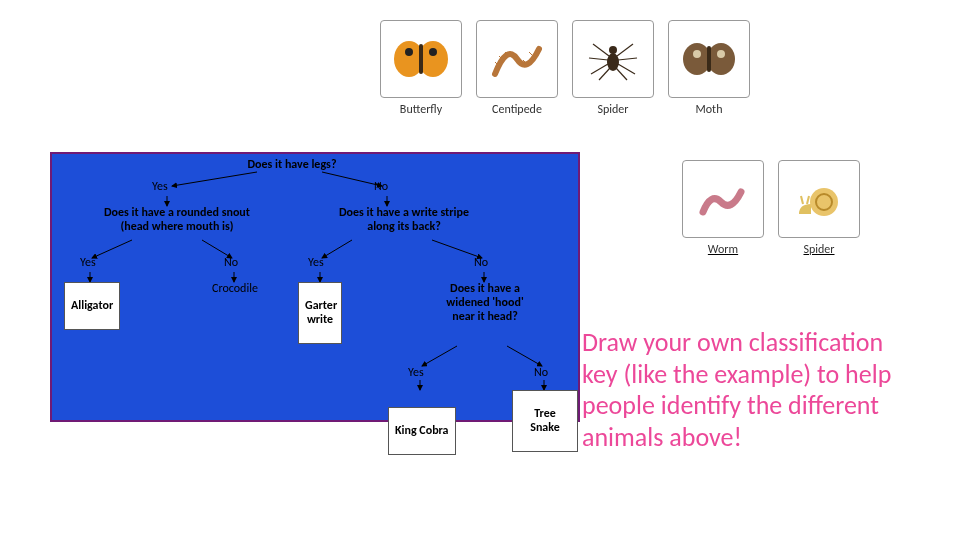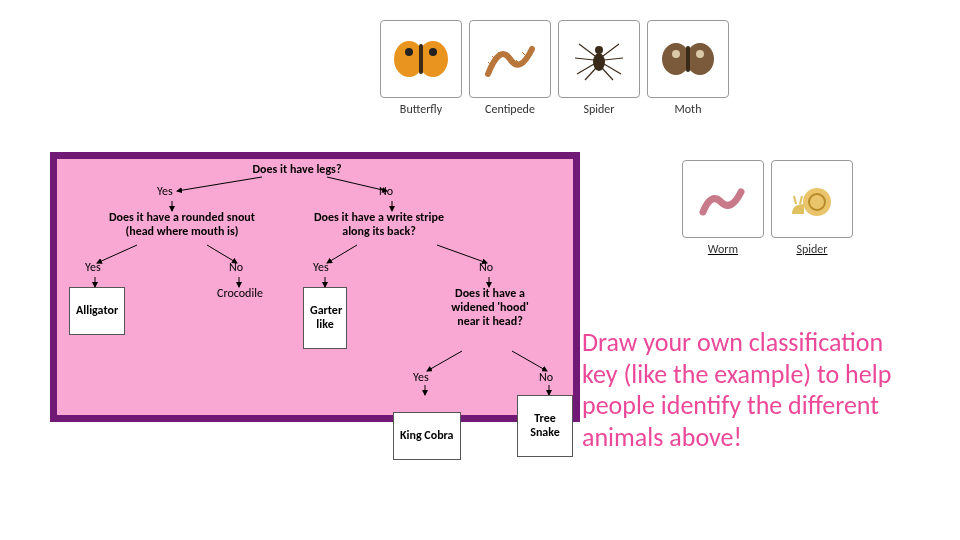--- a/index.html
+++ b/index.html
@@ -7,21 +7,21 @@
     width: 960px;
     height: 540px;
     background: #fff;
     font-family: "Calibri", "Arial", sans-serif;
     position: relative;
     overflow: hidden;
   }
   .animal-row {
     position: absolute;
     display: flex;
-    gap: 7px;
+    gap: 14px;
   }
   .animal-card {
     display: flex;
     flex-direction: column;
     align-items: center;
   }
   .animal-box {
     width: 82px;
     height: 78px;
     border: 1px solid #999;
@@ -36,22 +36,22 @@
     color: #333;
     margin-top: 4px;
   }
   
   .chart {
     position: absolute;
     left: 50px;
     top: 152px;
     width: 530px;
     height: 270px;
-    border: 7px solid #701a75;
-    background: #f9a8d4;
+    border: 2px solid #701a75;
+    background: #1d4ed8;
   }
   .node {
     position: absolute;
     font-size: 12px;
     text-align: center;
     line-height: 1.15;
   }
   .q { font-weight: bold; }
   .ans { font-weight: normal; }
   .leaf {
@@ -188,30 +188,30 @@
     <line x1="455" y1="192" x2="490" y2="212" stroke="#000" stroke-width="1" marker-end="url(#ah)"></line>
     <line x1="368" y1="226" x2="368" y2="236" stroke="#000" stroke-width="1" marker-end="url(#ah)"></line>
     <line x1="492" y1="226" x2="492" y2="236" stroke="#000" stroke-width="1" marker-end="url(#ah)"></line>
   </svg>
 
   <div class="node q" style="left:175px; top:4px; width:130px;">Does it have legs?</div>
   <div class="node ans" style="left:100px; top:26px;">Yes</div>
   <div class="node ans" style="left:322px; top:26px;">No</div>
 
   <div class="node q" style="left:40px; top:52px; width:170px;">Does it have a rounded snout (head where mouth is)</div>
-  <div class="node q" style="left:242px; top:52px; width:160px;">Does it have a write stripe along its back?</div>
+  <div class="node q" style="left:272px; top:52px; width:160px;">Does it have a write stripe along its back?</div>
 
   <div class="node ans" style="left:28px; top:102px;">Yes</div>
   <div class="node ans" style="left:172px; top:102px;">No</div>
   <div class="node ans" style="left:256px; top:102px;">Yes</div>
   <div class="node ans" style="left:422px; top:102px;">No</div>
 
   <div class="node leaf" style="left:12px; top:128px;">Alligator</div>
   <div class="node q" style="left:152px; top:128px; width:62px; font-weight:normal;">Crocodile</div>
-  <div class="node leaf" style="left:246px; top:128px; width:44px;">Garter like</div>
+  <div class="node leaf" style="left:246px; top:128px; width:44px;">Garter write</div>
   <div class="node q" style="left:388px; top:128px; width:90px;">Does it have a widened 'hood' near it head?</div>
 
   <div class="node ans" style="left:356px; top:212px;">Yes</div>
   <div class="node ans" style="left:482px; top:212px;">No</div>
 
   <div class="node leaf" style="left:336px; top:236px;margin-top:17px;">King Cobra</div>
   <div class="node leaf" style="left:460px; top:236px;">Tree Snake</div>
 </div>
 
 <div class="instr">Draw your own classification key (like the example) to help people identify the different animals above!</div>

